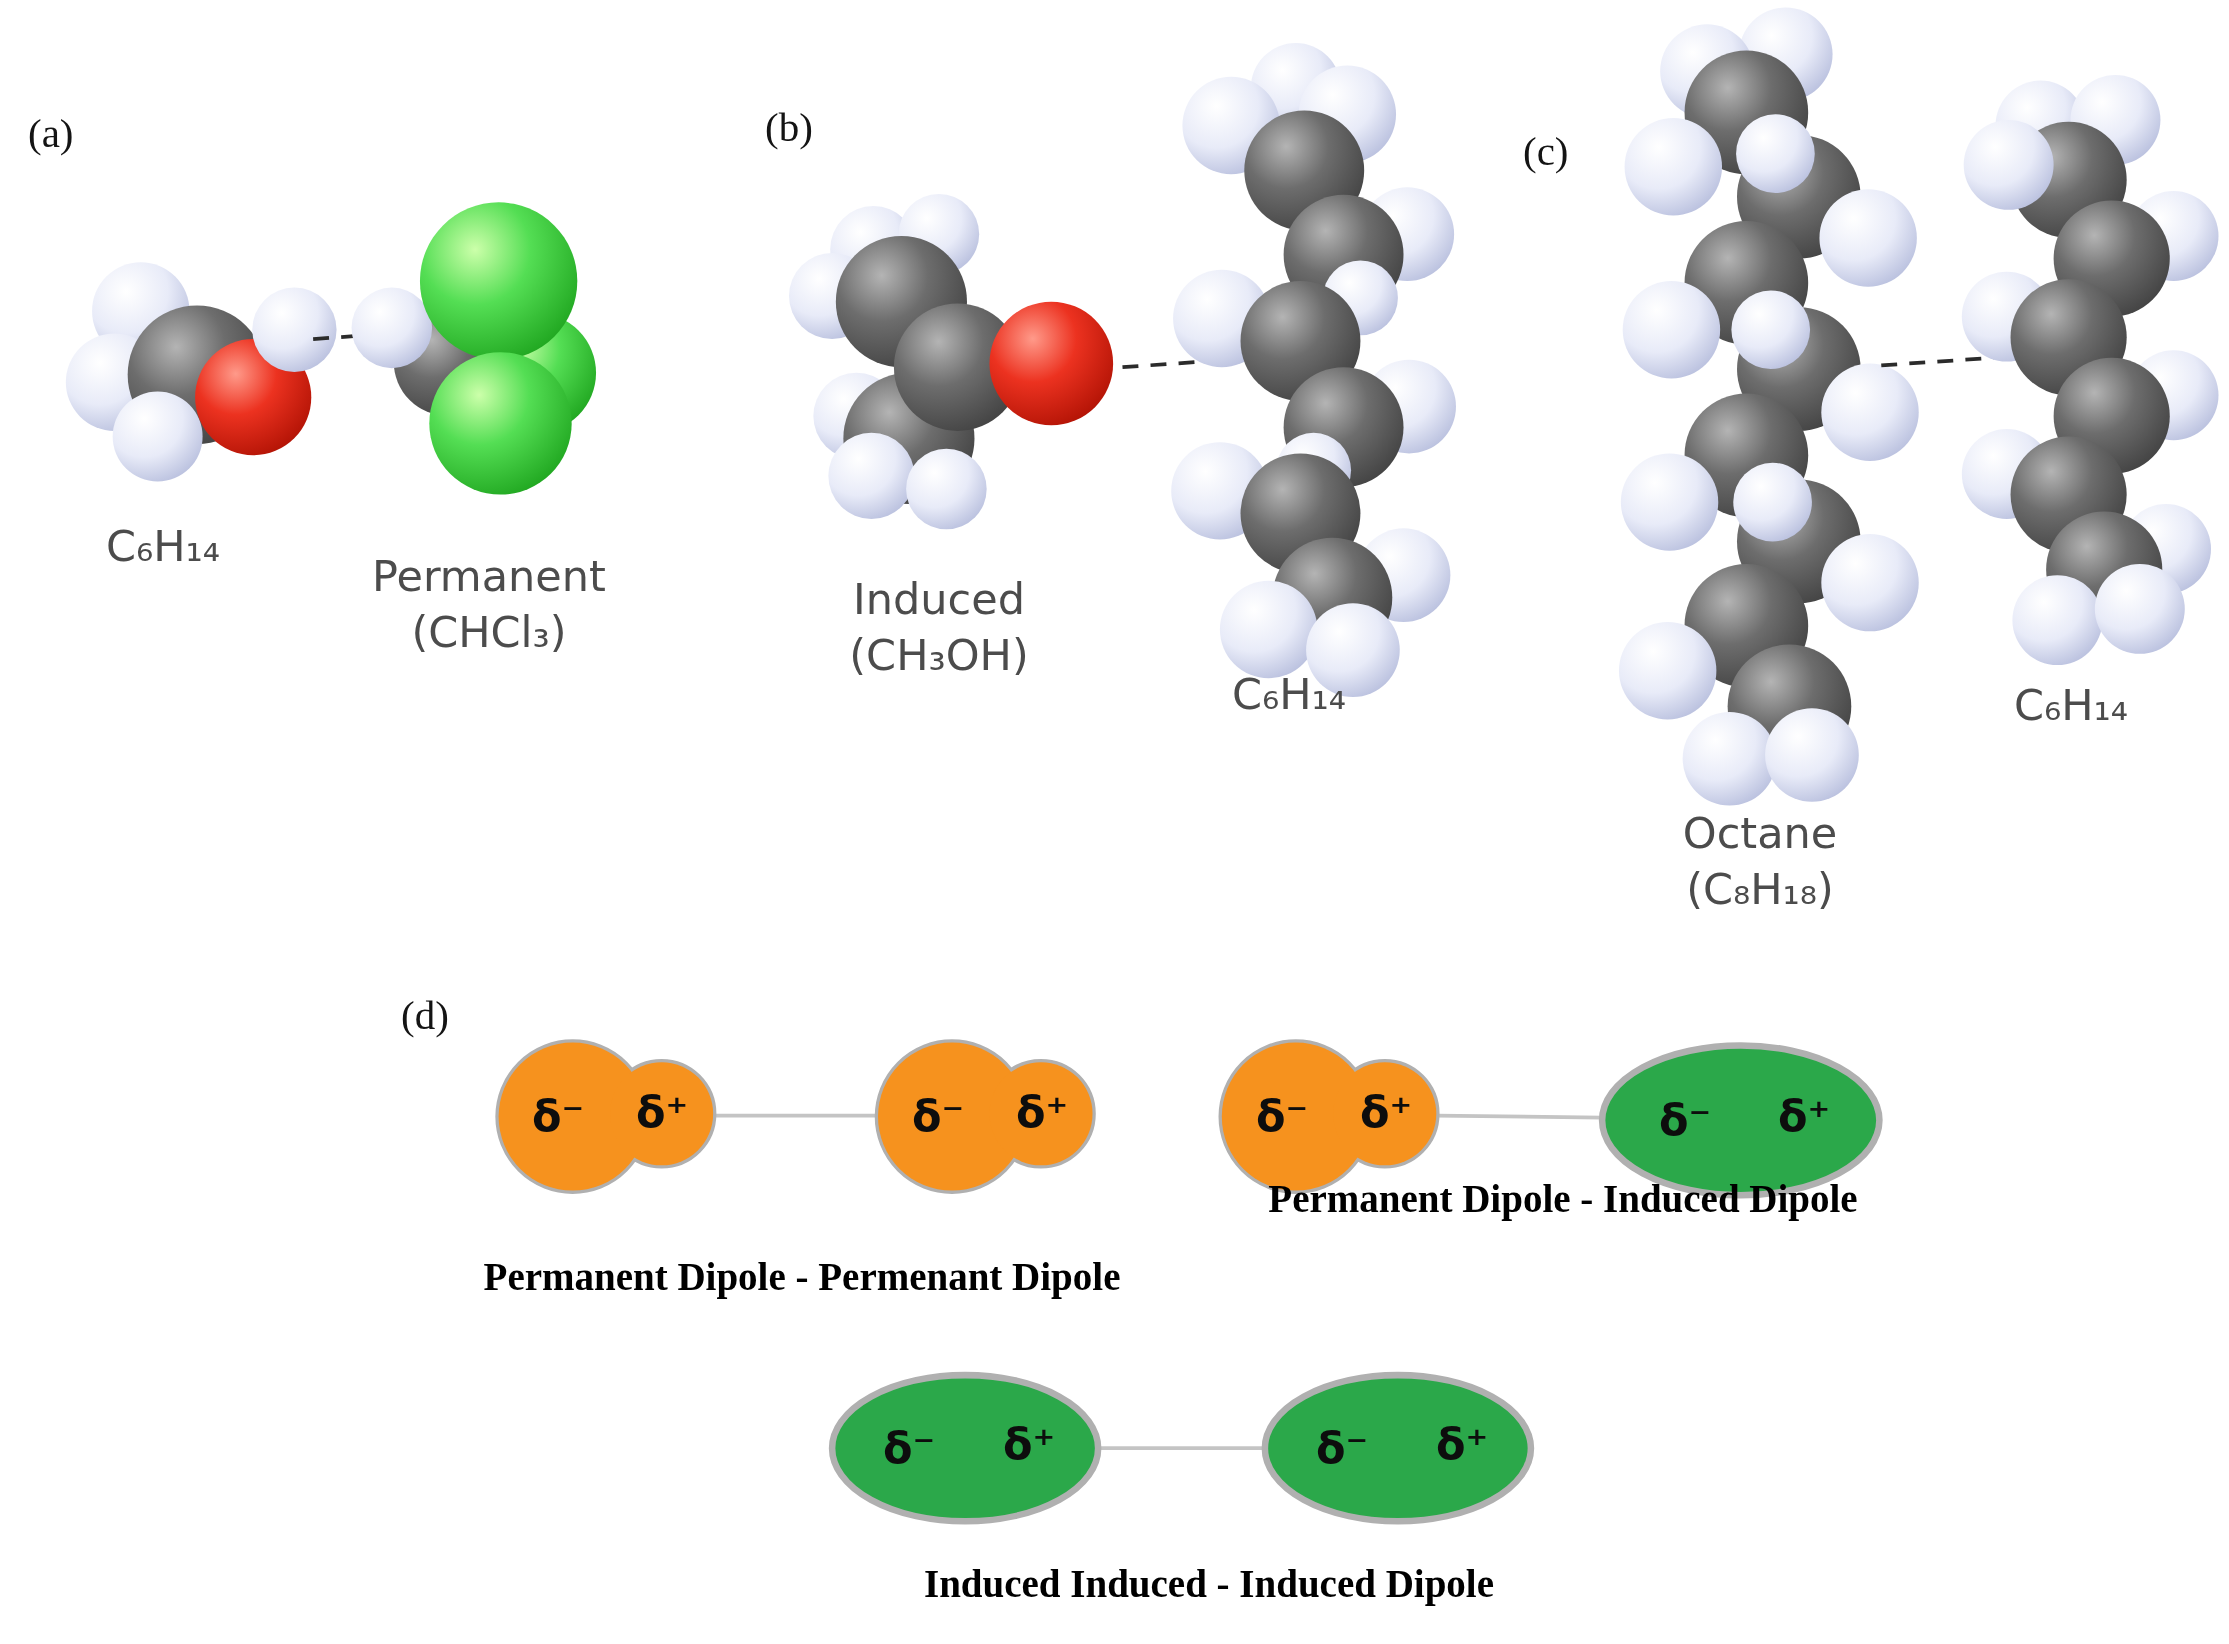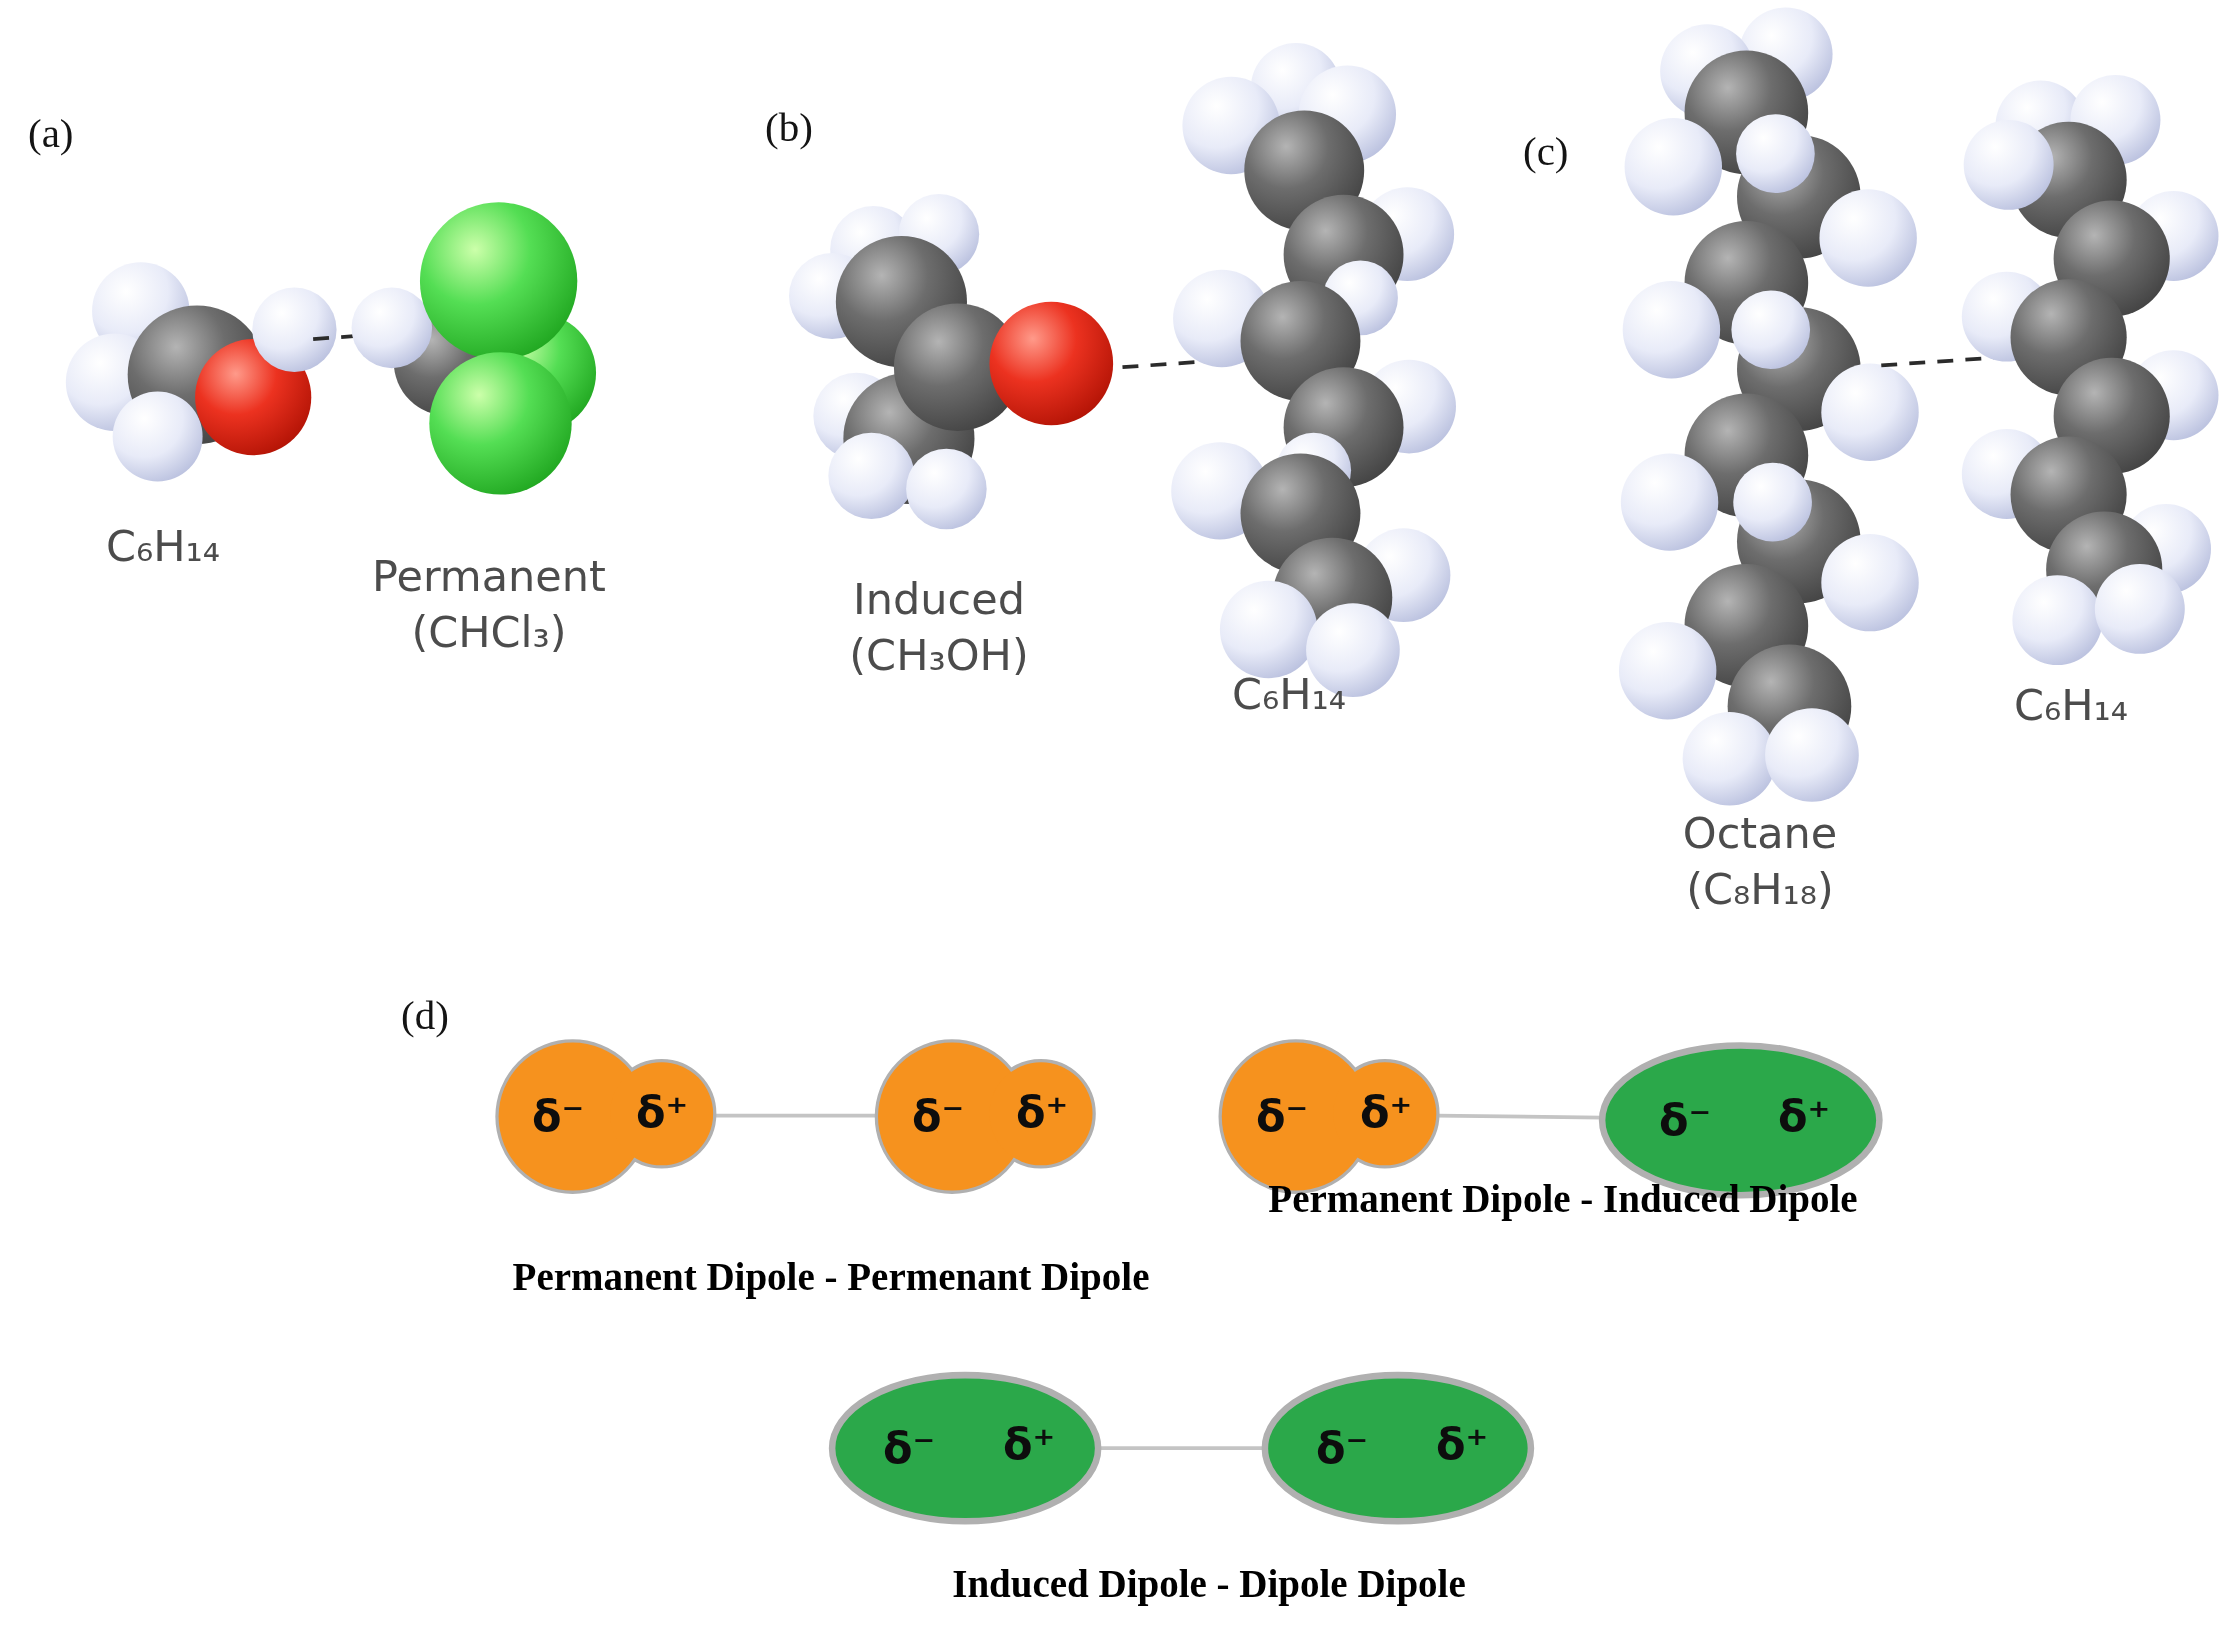--- a/index.html
+++ b/index.html
@@ -199,16 +199,16 @@
 <span class="delta" style="left:1042px;top:1112px">δ⁺</span>
 <span class="delta" style="left:1282px;top:1116px">δ⁻</span>
 <span class="delta" style="left:1386px;top:1112px">δ⁺</span>
 <span class="delta" style="left:1685px;top:1120px">δ⁻</span>
 <span class="delta" style="left:1804px;top:1116px">δ⁺</span>
 <span class="delta" style="left:909px;top:1448px">δ⁻</span>
 <span class="delta" style="left:1029px;top:1444px">δ⁺</span>
 <span class="delta" style="left:1342px;top:1448px">δ⁻</span>
 <span class="delta" style="left:1462px;top:1444px">δ⁺</span>
 
-<div class="caption" style="left:831px;top:1254px">Permanent Dipole - Permenant Dipole</div>
+<div class="caption" style="left:802px;top:1254px">Permanent Dipole - Permenant Dipole</div>
 <div class="caption" style="left:1563px;top:1176px">Permanent Dipole - Induced Dipole</div>
-<div class="caption" style="left:1209px;top:1561px">Induced Dipole - Dipole Dipole</div>
+<div class="caption" style="left:1209px;top:1561px">Induced Induced - Induced Dipole</div>
 
 
 </body></html>

